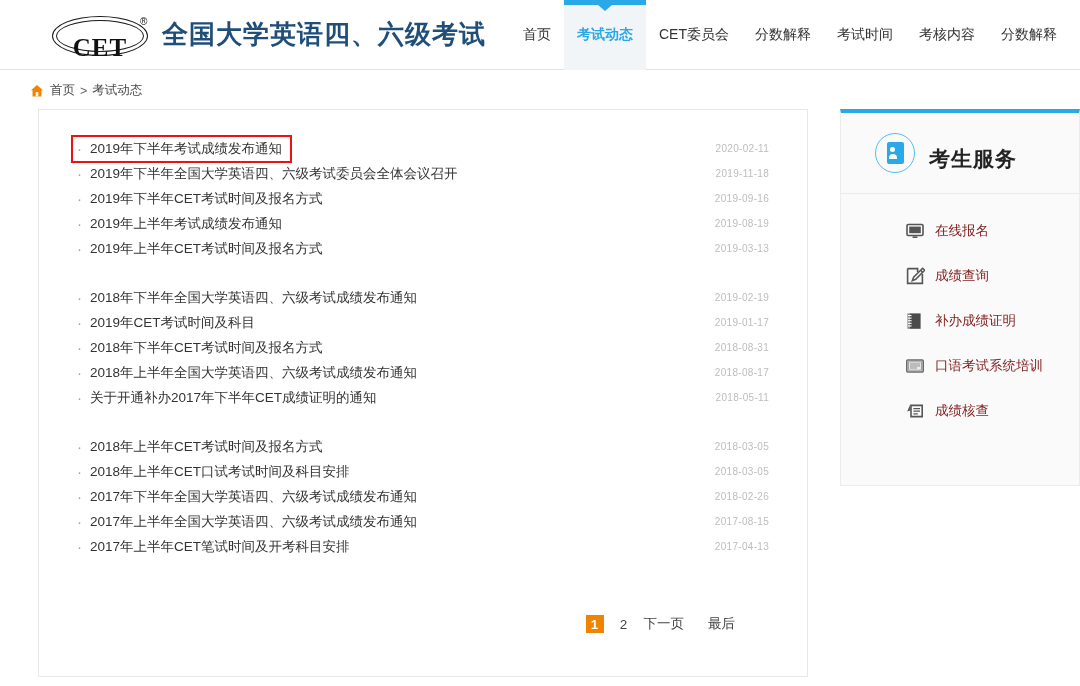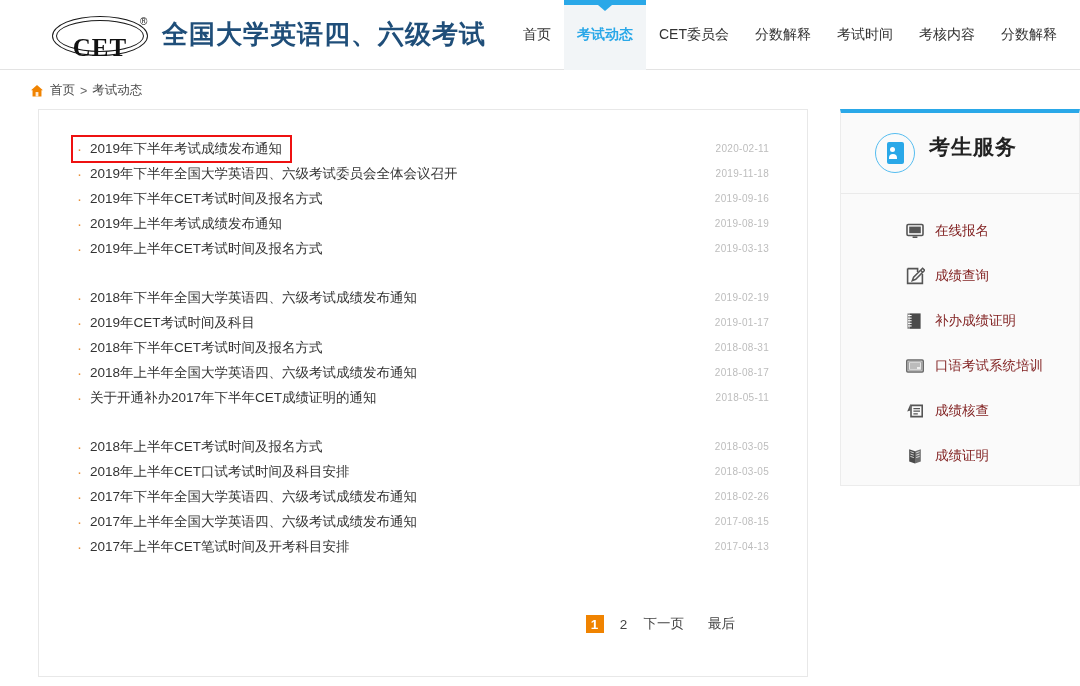--- a/index.html
+++ b/index.html
@@ -201,21 +201,21 @@
     position: absolute;
     left: 840px; top: 0;
     width: 240px;
     height: 377px;
     background: #fafafa;
     border: 1px solid #ececec;
     border-top: 4px solid #2aa8e8;
   }
   .sb-head {
     display: flex;
-    align-items: flex-start;
+    align-items: flex-end;
     padding: 20px 0 20px 34px;
     border-bottom: 1px solid #eaeaea;
   }
   .sb-badge {
     width: 40px; height: 40px;
     border: 1.5px solid #55bdf0;
     border-radius: 50%;
     display: flex; align-items: center; justify-content: center;
     flex: none;
   }
@@ -488,28 +488,16 @@
         <div class="sb-item">
           <span class="sb-icon">
             <svg width="20" height="20" viewBox="0 0 20 20">
               <path d="M6 4.4h11.2v11.2H6z" fill="none" stroke="#555" stroke-width="1.6"></path>
               <path d="M8.4 7.6h6.6M8.4 10.2h6.6M8.4 12.8h4.4" stroke="#555" stroke-width="1.2"></path>
               <path d="M5.4 3 2.2 10.6l3.2-1.2z" fill="#555"></path>
             </svg>
           </span>
           <span>成绩核查</span>
         </div>
-        <div class="sb-item">
-          <span class="sb-icon">
-            <svg width="20" height="20" viewBox="0 0 20 20">
-              <path d="M10 5.2 4.2 3.2v12.2L10 17.4z" fill="#4a4a4a"></path>
-              <path d="M10 5.2 15.8 3.2v12.2L10 17.4z" fill="#6e6e6e"></path>
-              <g stroke="#fff" stroke-width="0.9" opacity=".85">
-                <path d="M5.4 5.6 8.8 6.8M5.4 8 8.8 9.2M5.4 10.4 8.8 11.6M11.2 6.8 14.6 5.6M11.2 9.2 14.6 8M11.2 11.6 14.6 10.4"></path>
-              </g>
-            </svg>
-          </span>
-          <span>成绩证明</span>
-        </div>
       </div>
   </div>
 
 </div>
 
 </body></html>

